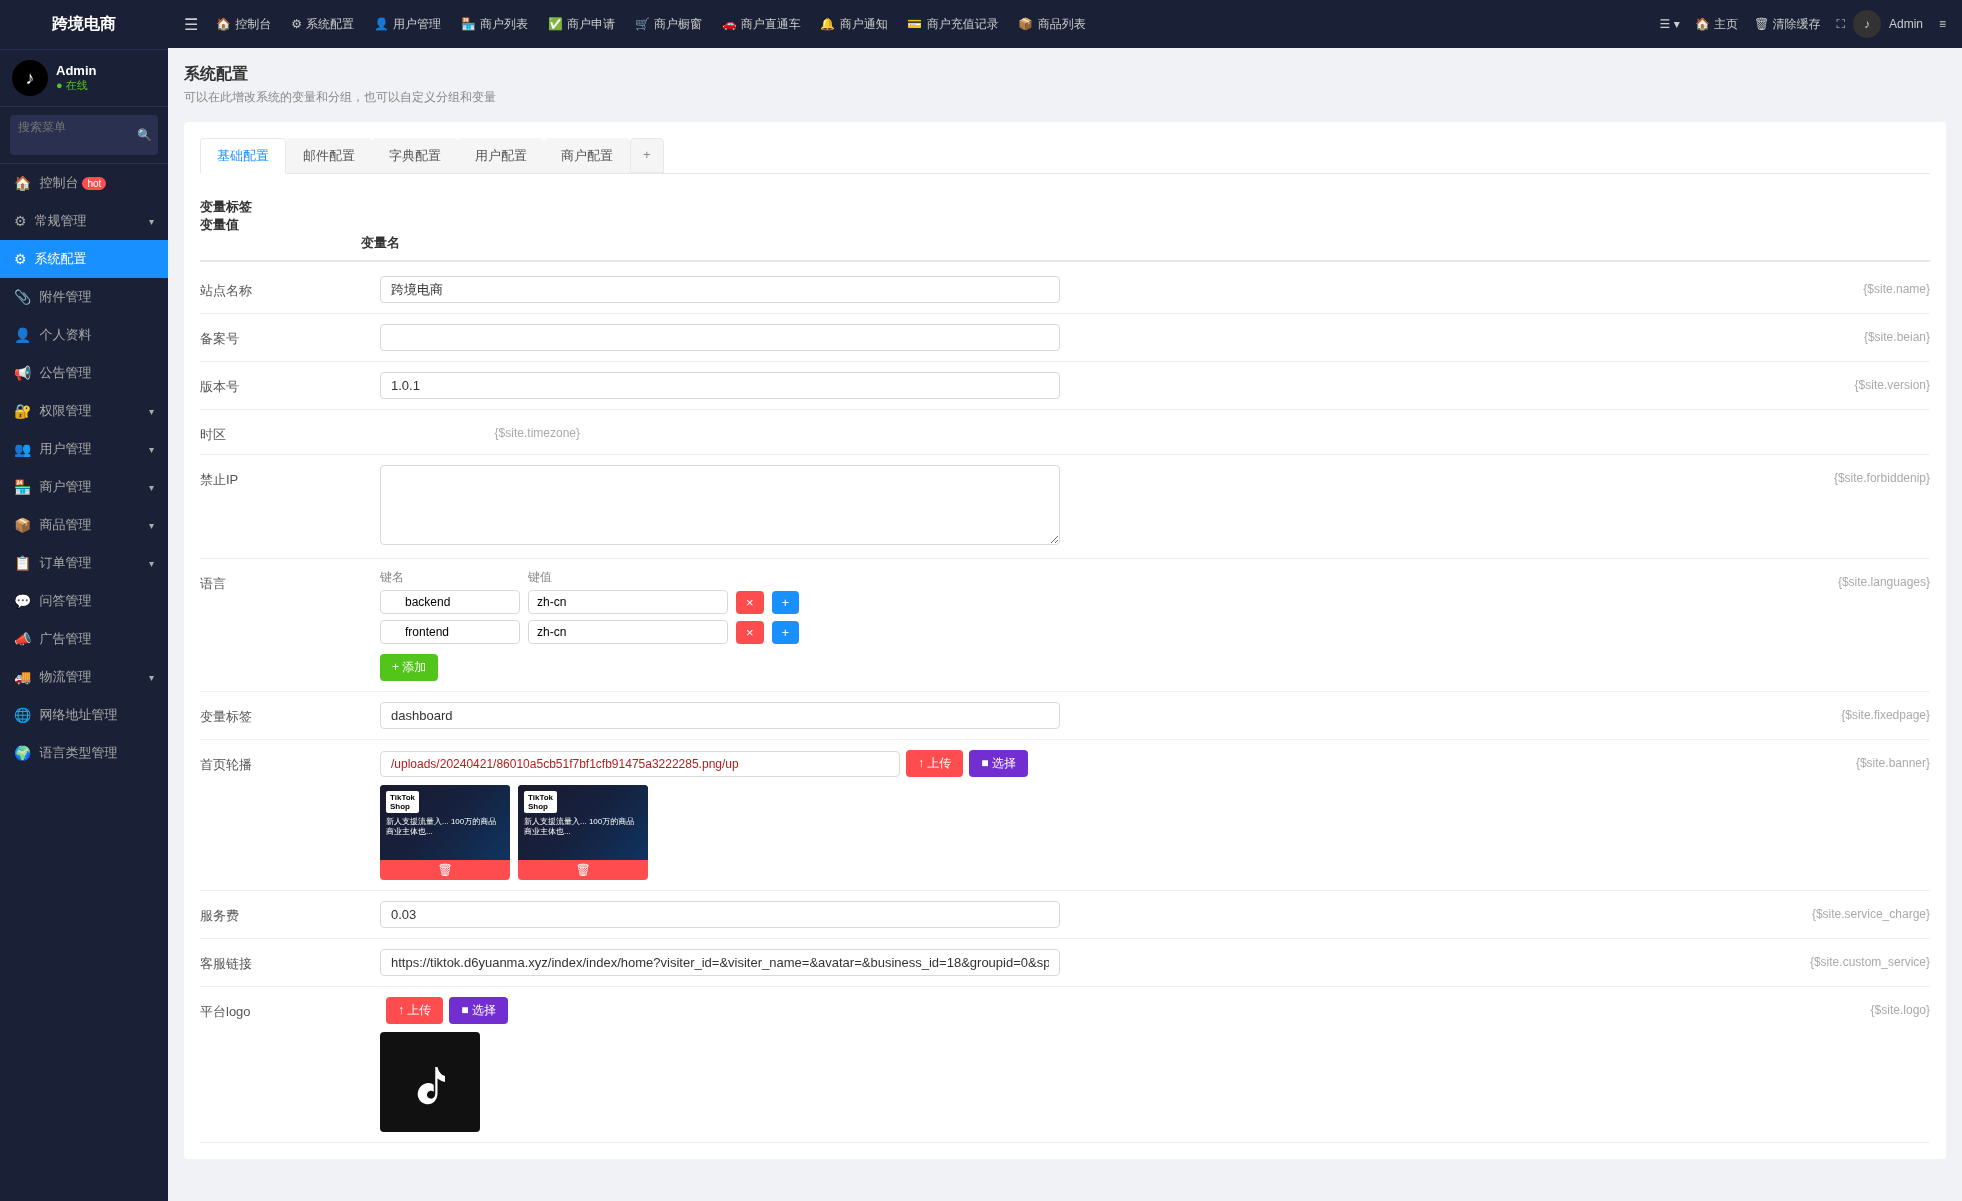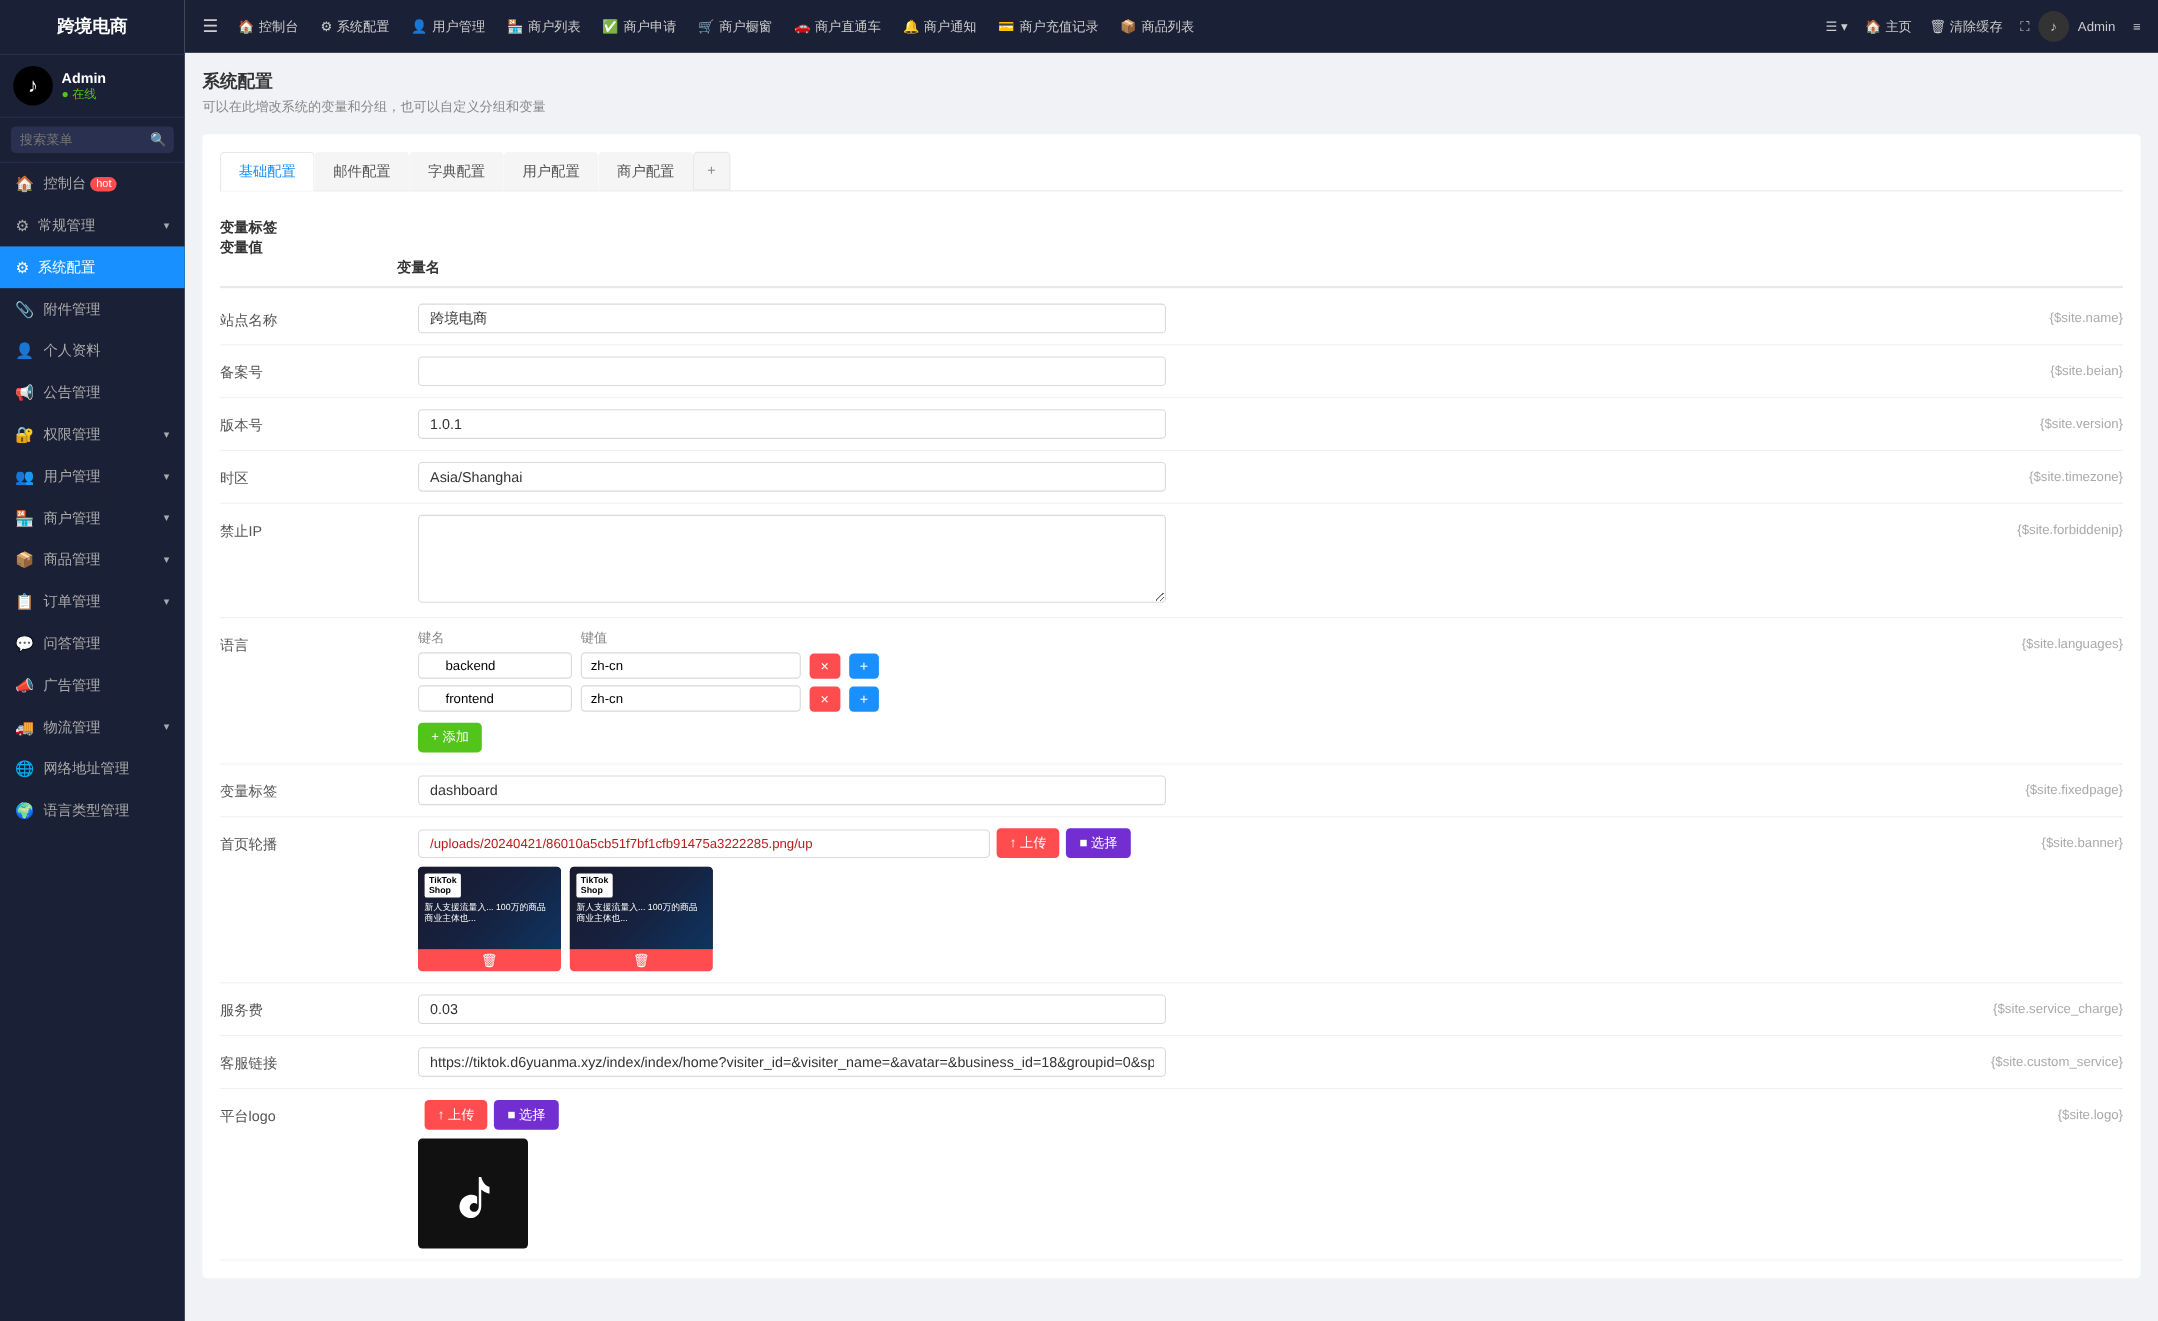--- a/index.html
+++ b/index.html
@@ -5,21 +5,21 @@
     * { box-sizing: border-box; margin: 0; padding: 0; }
     body { font-family: 'Microsoft YaHei', Arial, sans-serif; font-size: 13px; background: #f0f2f5; display: flex; height: 100vh; overflow: hidden; }
 
     
     .sidebar { width: 168px; background: #1a2035; color: #ccc; display: flex; flex-direction: column; height: 100vh; overflow-y: auto; flex-shrink: 0; }
     .sidebar-brand { padding: 14px 12px; font-size: 16px; font-weight: bold; color: #fff; text-align: center; border-bottom: 1px solid #2a3050; }
     .sidebar-user { display: flex; align-items: center; padding: 10px 12px; border-bottom: 1px solid #2a3050; }
     .sidebar-username { color: #fff; font-size: 13px; font-weight: bold; }
     .sidebar-status { color: #52c41a; font-size: 11px; }
     .sidebar-search { padding: 8px 10px; border-bottom: 1px solid #2a3050; }
-    .sidebar-search input { width: 100%; background: #2a3050; border: none; border-radius: 4px; padding: 5px 28px 5px 8px; color: #ccc; font-size: 12px; outline: none; }
+    .sidebar-search input { width: 100%; background: #2a3050; border: none; border-radius: 4px; padding: 5px 28px 21px 8px; color: #ccc; font-size: 12px; outline: none; }
     .sidebar-search-wrap { position: relative; }
     .sidebar-search-icon { position: absolute; right: 6px; top: 50%; transform: translateY(-50%); color: #888; font-size: 12px; }
     .sidebar-item { display: flex; align-items: center; padding: 10px 14px; cursor: pointer; color: #aaa; font-size: 13px; position: relative; }
     .sidebar-item.active { background: #1890ff; color: #fff; }
     .sidebar-item .icon { margin-right: 8px; font-size: 14px; }
     .sidebar-item .badge { background: #ff4d4f; color: #fff; font-size: 10px; padding: 1px 5px; border-radius: 8px; margin-left: 4px; }
     .sidebar-item .arrow { margin-left: auto; font-size: 10px; }
 
     
     .main { flex: 1; display: flex; flex-direction: column; overflow: hidden; }
@@ -263,21 +263,20 @@
     <div class="form-value"><input type="text" class="form-input" value="" style=""></div>
     <div class="form-varname">{$site.beian}</div>
   </div>
           <div class="form-row">
     <div class="form-label">版本号</div>
     <div class="form-value"><input type="text" class="form-input" value="1.0.1" style=""></div>
     <div class="form-varname">{$site.version}</div>
   </div>
           <div class="form-row">
     <div class="form-label">时区</div>
-    <div class="form-value"><input type="text" class="form-input" value="Asia/Shanghai" style=""></div>
     <div class="form-varname">{$site.timezone}</div>
   </div>
           <div class="form-row">
     <div class="form-label">禁止IP</div>
     <div class="form-value"><textarea class="form-textarea" style=""></textarea></div>
     <div class="form-varname">{$site.forbiddenip}</div>
   </div>
           <div class="form-row">
     <div class="form-label">语言</div>
     <div class="form-value">

